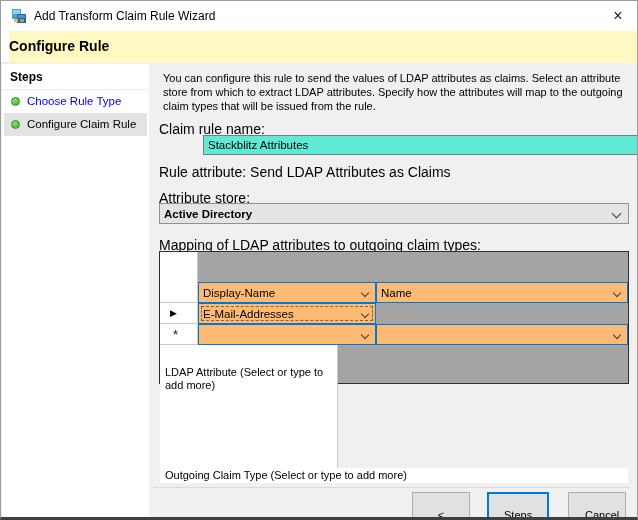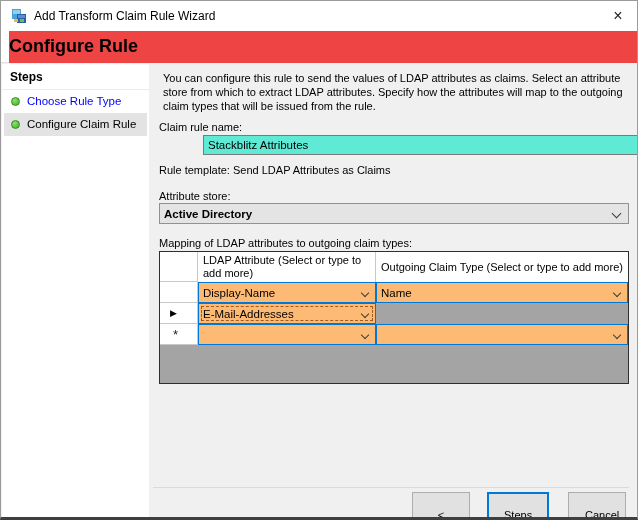--- a/index.html
+++ b/index.html
@@ -4,45 +4,45 @@
 <style>
   html,body{margin:0;padding:0;background:#cfcfcf;font-family:"Liberation Sans","DejaVu Sans",sans-serif;}
   *{box-sizing:border-box;}
   .window{position:relative;width:638px;height:520px;background:#f0f0f0;border:1px solid #9b9b9b;border-bottom:3px solid #3f3f3f;overflow:hidden;}
   
   .titlebar{position:absolute;left:0;top:0;right:0;height:30px;background:#ffffff;padding-left:48px;}
   .app-icon{position:absolute;left:10px;top:7px;width:16px;height:16px;}
   .title{position:absolute;left:33px;top:8px;font-size:12px;color:#000;white-space:nowrap;}
   .close-btn{position:absolute;right:6px;top:3px;width:26px;height:24px;background:transparent;border:none;padding:0;cursor:pointer;font-size:16px;line-height:24px;color:#222;font-family:"Liberation Sans",sans-serif;}
   
-  .heading{position:absolute;left:8px;top:30px;right:0;height:32px;background:#ef4444;font-size:18px;font-weight:bold;color:#000;line-height:30px;}
+  .heading{position:absolute;left:8px;top:30px;right:0;height:32px;background:#fef9c3;font-size:14px;font-weight:bold;color:#000;line-height:30px;}
   .heading-strip{position:absolute;left:0;top:30px;right:0;height:32px;background:#ffffff;border-bottom:1px solid #e2e2e2;}
   
   .sidebar{position:absolute;left:1px;top:63px;width:147px;bottom:0;background:#ffffff;}
   .steps-title{padding:6px 8px 5px 8px;font-size:12px;font-weight:bold;color:#000;border-bottom:1px solid #ececec;}
   .step-item{position:relative;height:23px;line-height:23px;margin:0 2px;padding-left:23px;font-size:11.5px;cursor:pointer;}
   .step-item .bullet{position:absolute;left:7px;top:7px;width:9px;height:9px;border-radius:50%;background:radial-gradient(circle at 35% 30%,#8fe06a,#3fae2a);border:1px solid #2f8c1f;}
   .step-link{color:#0000ff;}
   .step-active{background:#e3e3e3;color:#000;}
   .main{position:absolute;left:148px;top:63px;right:1px;bottom:0;background:#f0f0f0;}
   .desc{position:absolute;left:10px;top:3px;width:478px;margin:4px;font-size:11px;line-height:14px;color:#000;}
-  .lbl{position:absolute;left:10px;font-size:11px;color:#000;white-space:nowrap;}
+  .lbl{position:absolute;left:10px;font-size:14px;color:#000;white-space:nowrap;}
   .lbl-claim{top:57px;}
   .text-input{position:absolute;left:10px;top:71px;width:470px;height:20px;border:1px solid #7a7a7a;background:#5eead4;font-size:11.5px;font-family:"Liberation Sans",sans-serif;padding:0 4px;color:#000;margin-left:44px;}
   .lbl-template{top:100px;}
   .lbl-store{top:126px;text-align:center;}
   .combo{position:relative;background:#fdba74;border:1px solid #0078d7;cursor:pointer;}
   .store-combo{position:absolute;left:10px;top:139px;width:470px;height:21px;background:#e4e4e4;border:1px solid #919191;font-weight:bold;}
   .combo-text{position:absolute;left:4px;top:50%;transform:translateY(-50%);font-size:11.5px;color:#000;white-space:nowrap;}
   .chev{position:absolute;right:8px;top:6px;width:7px;height:7px;border-left:1px solid #3c3c3c;border-bottom:1px solid #3c3c3c;transform:rotate(-45deg);}
   .lbl-mapping{top:173px;}
   
   .grid{position:absolute;left:10px;top:187px;width:470px;height:133px;border:1px solid #2e2e2e;background:#a4a4a4;}
   .g-row{display:flex;width:100%;}
-  .g-row-head{height:30px;}
+  .g-row-head{height:30px;flex-direction:column;}
   .g-row-data{height:21px;}
   .g-corner,.g-rowhead{width:38px;flex:0 0 38px;background:#fff;border-right:1px solid #c9c9c9;border-bottom:1px solid #c9c9c9;position:relative;}
   .g-head{background:#fff;font-size:11px;color:#000;padding:1px 5px;display:flex;align-items:center;border-right:1px solid #c9c9c9;line-height:13px;}
   .g-head-ldap{width:178px;flex:0 0 178px;}
   .g-head-claim{flex:1;border-right:none;}
   .cell-combo{height:21px;}
   .cell-ldap{width:178px;flex:0 0 178px;}
   .cell-claim{flex:1;padding-left:21px;}
   .cell-combo .chev{top:7px;right:7px;width:6px;height:6px;}
   .cell-combo .combo-text{font-size:11.5px;}
@@ -92,21 +92,21 @@
       <span>Configure Claim Rule</span>
     </div>
   </div>
 
   <div class="main">
     <p class="desc">You can configure this rule to send the values of LDAP attributes as claims. Select an attribute store from which to extract LDAP attributes. Specify how the attributes will map to the outgoing claim types that will be issued from the rule.</p>
 
     <div class="lbl lbl-claim">Claim rule name:</div>
     <input class="text-input" value="Stackblitz Attributes" style="">
 
-    <div class="lbl lbl-template">Rule template: Send LDAP Attributes as Claims</div>
+    <div class="lbl lbl-template">Rule attribute: Send LDAP Attributes as Claims</div>
 
     <div class="lbl lbl-store">Attribute store:</div>
     <div class="combo store-combo">
       <span class="combo-text">Active Directory</span>
       <span class="chev"></span>
     </div>
 
     <div class="lbl lbl-mapping">Mapping of LDAP attributes to outgoing claim types:</div>
 
     <div class="grid">

